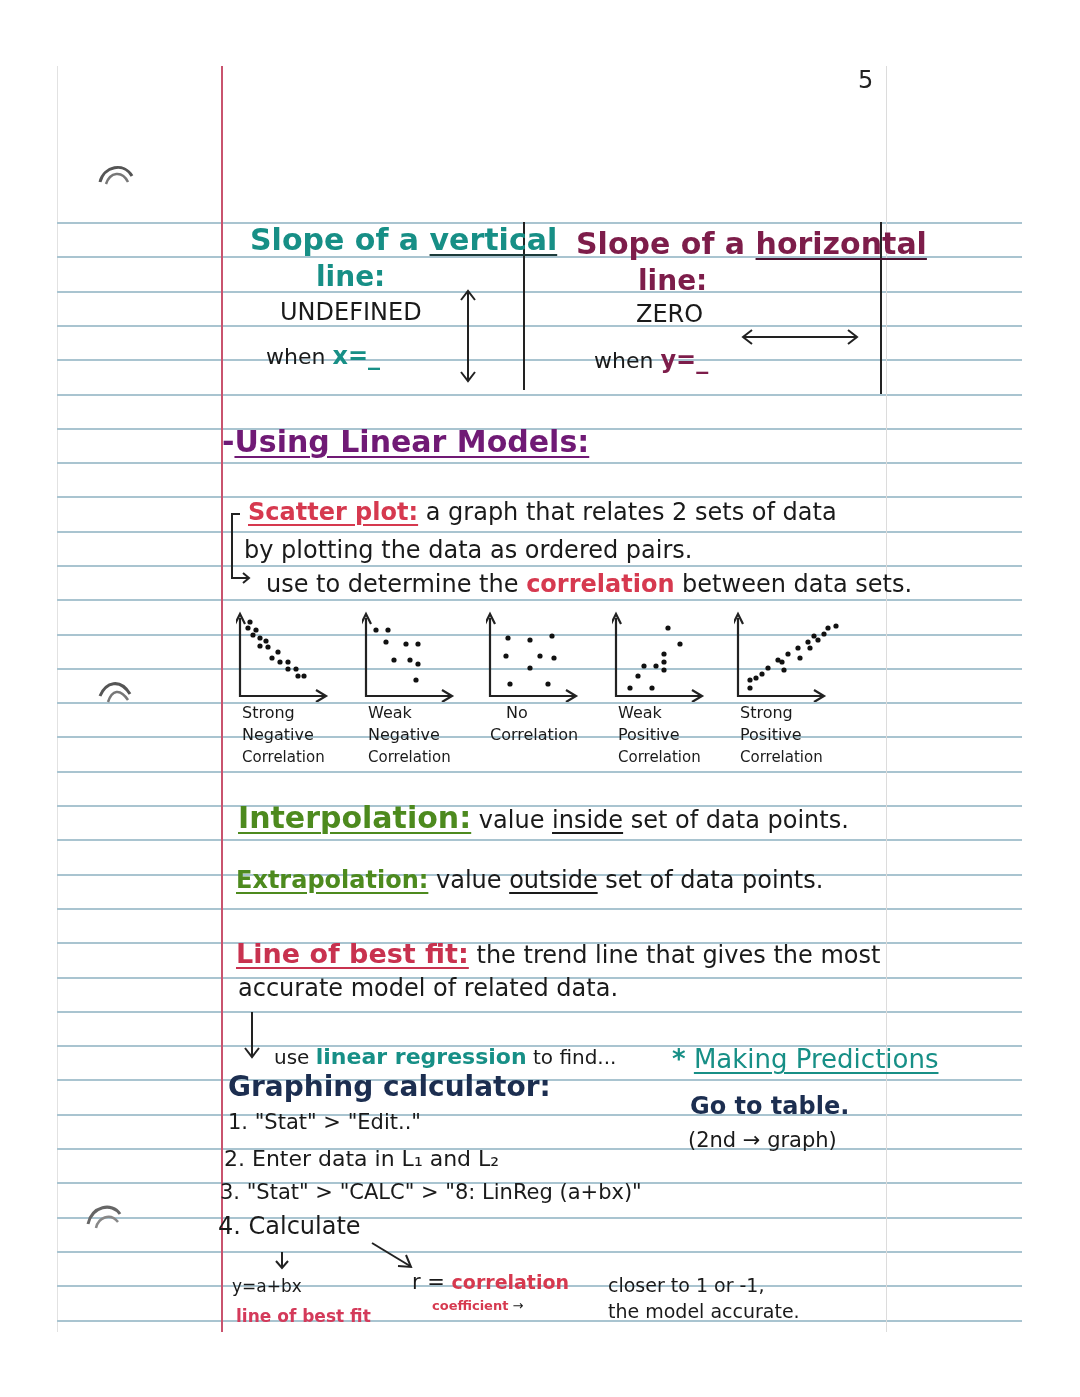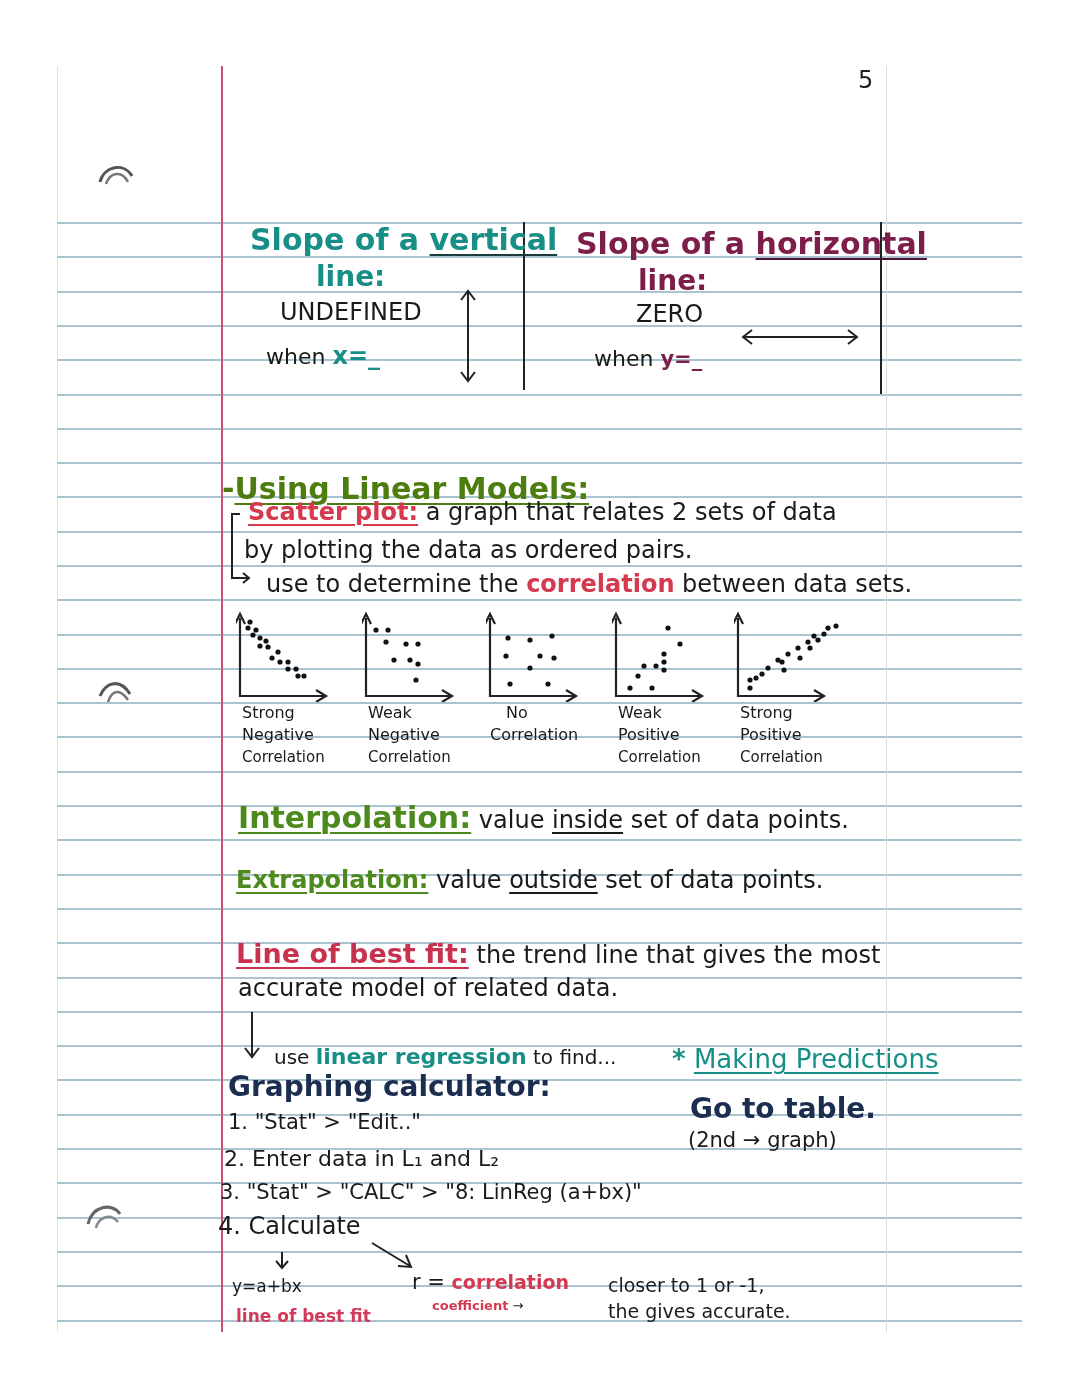--- a/index.html
+++ b/index.html
@@ -23,21 +23,21 @@
   .left-edge {
     position:absolute; left:57px; top:66px; width:1px; height:1266px; background:#e2e2e2;
   }
   .hole {
     position:absolute; width:38px; height:30px;
   }
   .pageno { position:absolute; left:858px; top:66px; font-size:24px; color:#222; }
   .t { position:absolute; white-space:nowrap; }
   .teal { color:#178f86; }
   .plum { color:#7d1d4a; }
-  .purple { color:#4d7c0f;margin-top:47px; }
+  .purple { color:#701a75; }
   .red { color:#d6394f; }
   .green { color:#4d8a1e;margin-top:22px; }
   .navy { color:#1c2e50; }
   .ul { text-decoration:underline; text-decoration-thickness:2px; text-underline-offset:4px; }
   .bold { font-weight:bold; }
   .vline { position:absolute; width:2px; background:#222; }
   .plot-label { position:absolute; font-size:16px; line-height:22px; color:#1a1a1a; }
   .plot-label .small { font-size:15px; }
 </style>
 </head>
@@ -116,21 +116,21 @@
   <polyline points="5,12 12,3 19,12" stroke="#222" stroke-width="2" fill="none"></polyline>
   <polyline points="5,84 12,93 19,84" stroke="#222" stroke-width="2" fill="none"></polyline>
 </svg>
 
 <div class="t plum bold" style="left:576px;top:226px;font-size:30px;">
   <span>Slope of a </span><span class="ul" style="text-decoration-color:#4a1230">horizontal</span>
 </div>
 <div class="t plum bold" style="left:638px;top:264px;font-size:28px;">line:</div>
 <div class="t" style="left:636px;top:300px;font-size:24px;">ZERO</div>
 <div class="t" style="left:594px;top:346px;font-size:22px;">
-  <span>when </span><span class="plum bold" style="font-size:21px">y=_</span>
+  <span>when </span><span class="plum bold" style="font-size:24px">y=_</span>
 </div>
 <svg style="position:absolute;left:740px;top:326px;" width="120" height="22">
   <line x1="4" y1="11" x2="116" y2="11" stroke="#222" stroke-width="2"></line>
   <polyline points="12,4 3,11 12,18" stroke="#222" stroke-width="2" fill="none"></polyline>
   <polyline points="108,4 117,11 108,18" stroke="#222" stroke-width="2" fill="none"></polyline>
 </svg>
 
 <div class="t purple bold" style="left:222px;top:424px;font-size:30px;">
   <span>-</span><span class="ul">Using Linear Models:</span>
 </div>
@@ -281,21 +281,21 @@
   <polyline points="3,38 10,47 17,38" stroke="#222" stroke-width="2" fill="none"></polyline>
 </svg>
 <div class="t" style="left:274px;top:1044px;font-size:20px;">
   <span>use </span><span class="teal bold" style="font-size:22px">linear regression</span><span> to find...</span>
 </div>
 
 <div class="t teal" style="left:672px;top:1044px;font-size:26px;">
   <span class="bold">*</span>
   <span class="ul">Making Predictions</span>
 </div>
-<div class="t navy bold" style="left:690px;top:1092px;font-size:28px;">Go to table.</div>
+<div class="t navy bold" style="left:690px;top:1092px;font-size:24px;">Go to table.</div>
 <div class="t" style="left:688px;top:1128px;font-size:21px;">(2nd → graph)</div>
 
 <div class="t navy bold" style="left:228px;top:1070px;font-size:28px;">Graphing calculator:</div>
 <div class="t" style="left:228px;top:1110px;font-size:21px;">1. "Stat" &gt; "Edit.."</div>
 <div class="t" style="left:224px;top:1146px;font-size:22px;">2. Enter data in L₁ and L₂</div>
 <div class="t" style="left:220px;top:1180px;font-size:21px;">3. "Stat" &gt; "CALC" &gt; "8: LinReg (a+bx)"</div>
 <div class="t" style="left:218px;top:1212px;font-size:24px;">4. Calculate</div>
 <svg style="position:absolute;left:272px;top:1250px;" width="20" height="20">
   <line x1="10" y1="2" x2="10" y2="17" stroke="#222" stroke-width="2"></line>
   <polyline points="4,11 10,18 16,11" stroke="#222" stroke-width="2" fill="none"></polyline>
@@ -307,13 +307,13 @@
 <div class="t" style="left:232px;top:1276px;font-size:17px;">y=a+bx</div>
 <div class="t red" style="left:236px;top:1306px;font-size:17px;font-weight:bold;color:#d43a5a">line of best fit</div>
 <div class="t" style="left:412px;top:1270px;font-size:21px;">
   <span>r = </span><span class="red bold" style="font-size:19px;color:#d6394f">correlation</span>
 </div>
 <div class="t" style="left:432px;top:1298px;font-size:13px;">
   <span class="red bold" style="color:#d6394f">coefficient</span>
   <span>→</span>
 </div>
 <div class="t" style="left:608px;top:1274px;font-size:19px;">closer to 1 or -1,</div>
-<div class="t" style="left:608px;top:1300px;font-size:19px;">the gives accurate.</div>
+<div class="t" style="left:608px;top:1300px;font-size:19px;">the model accurate.</div>
 
 </body></html>

